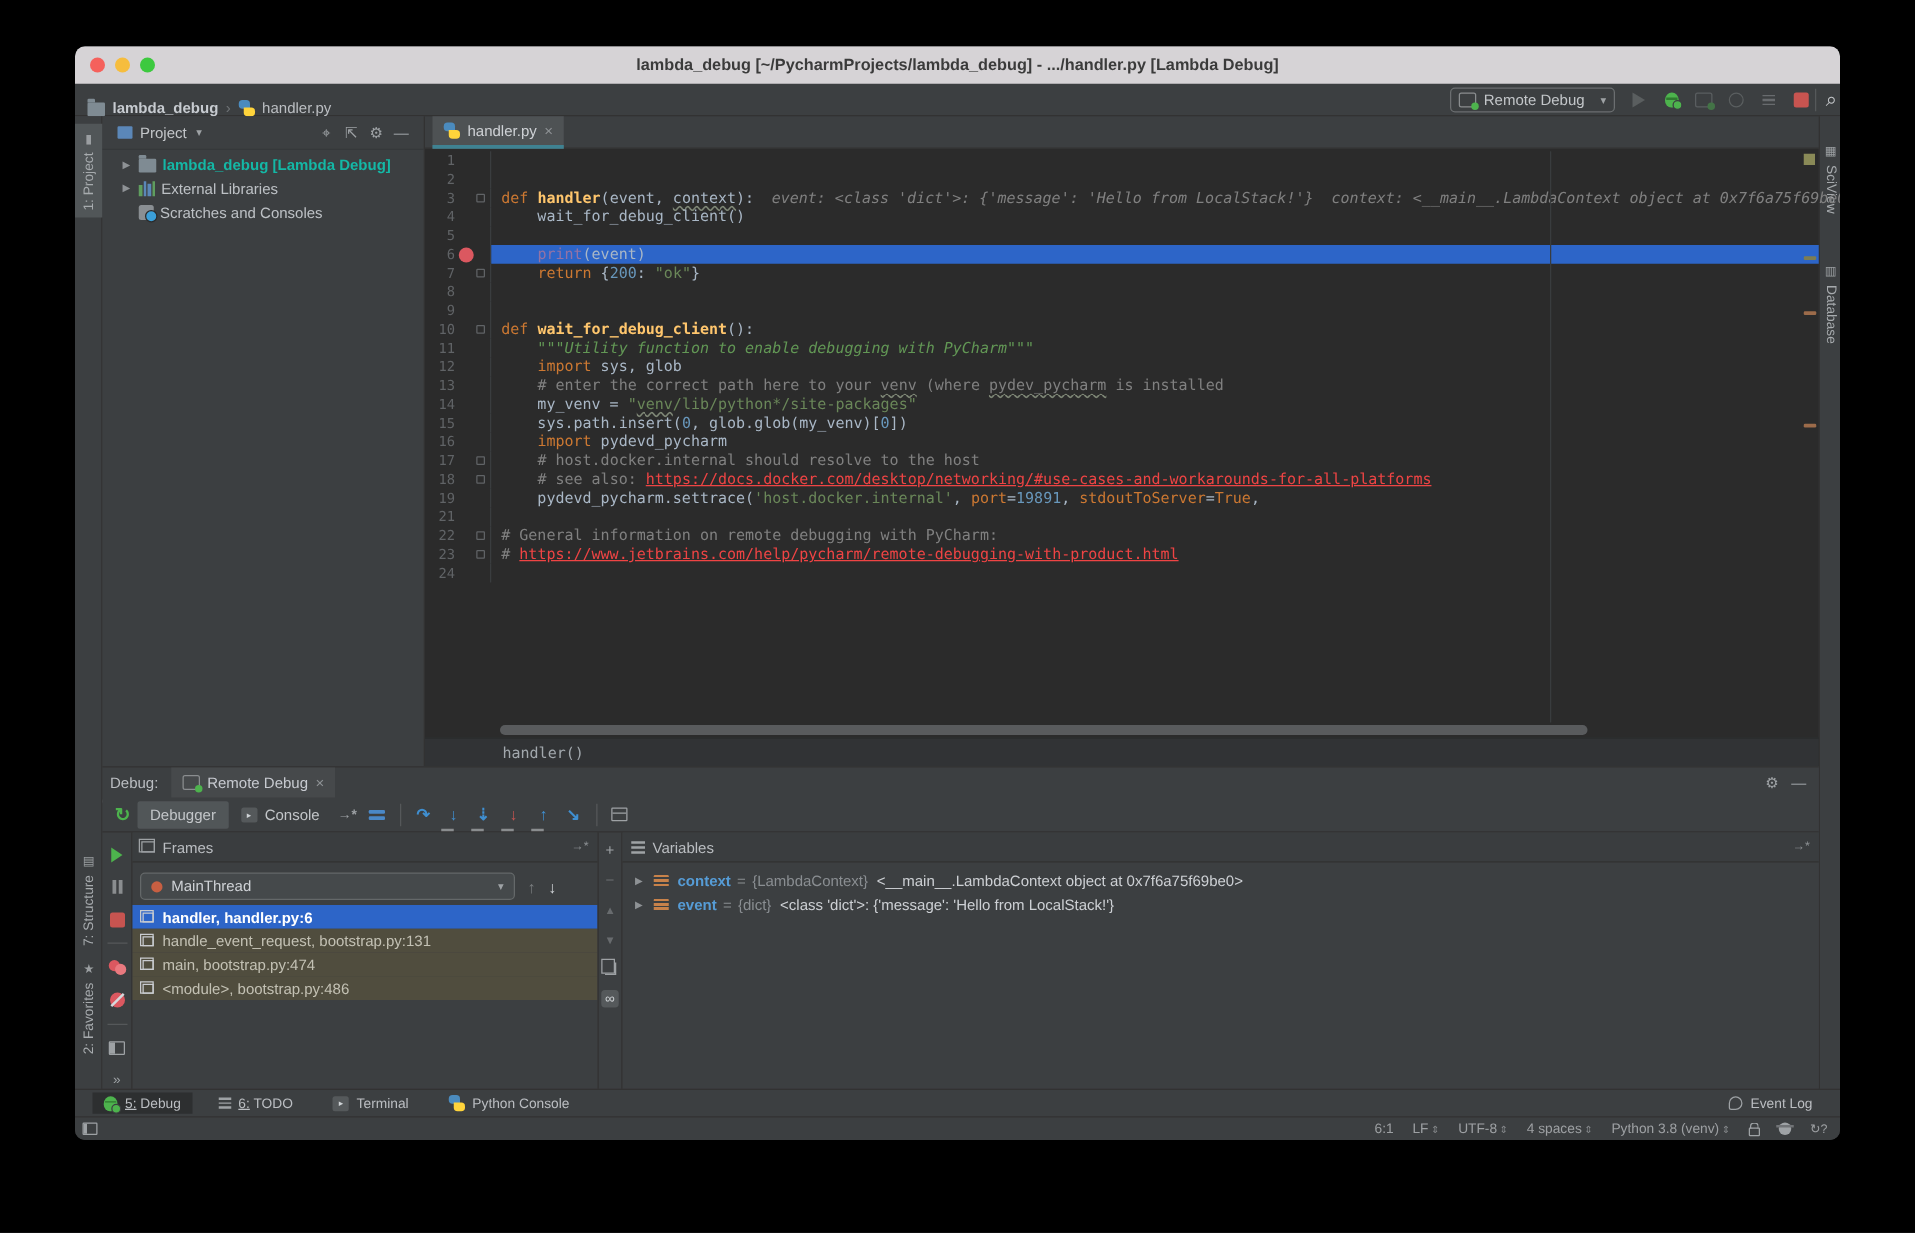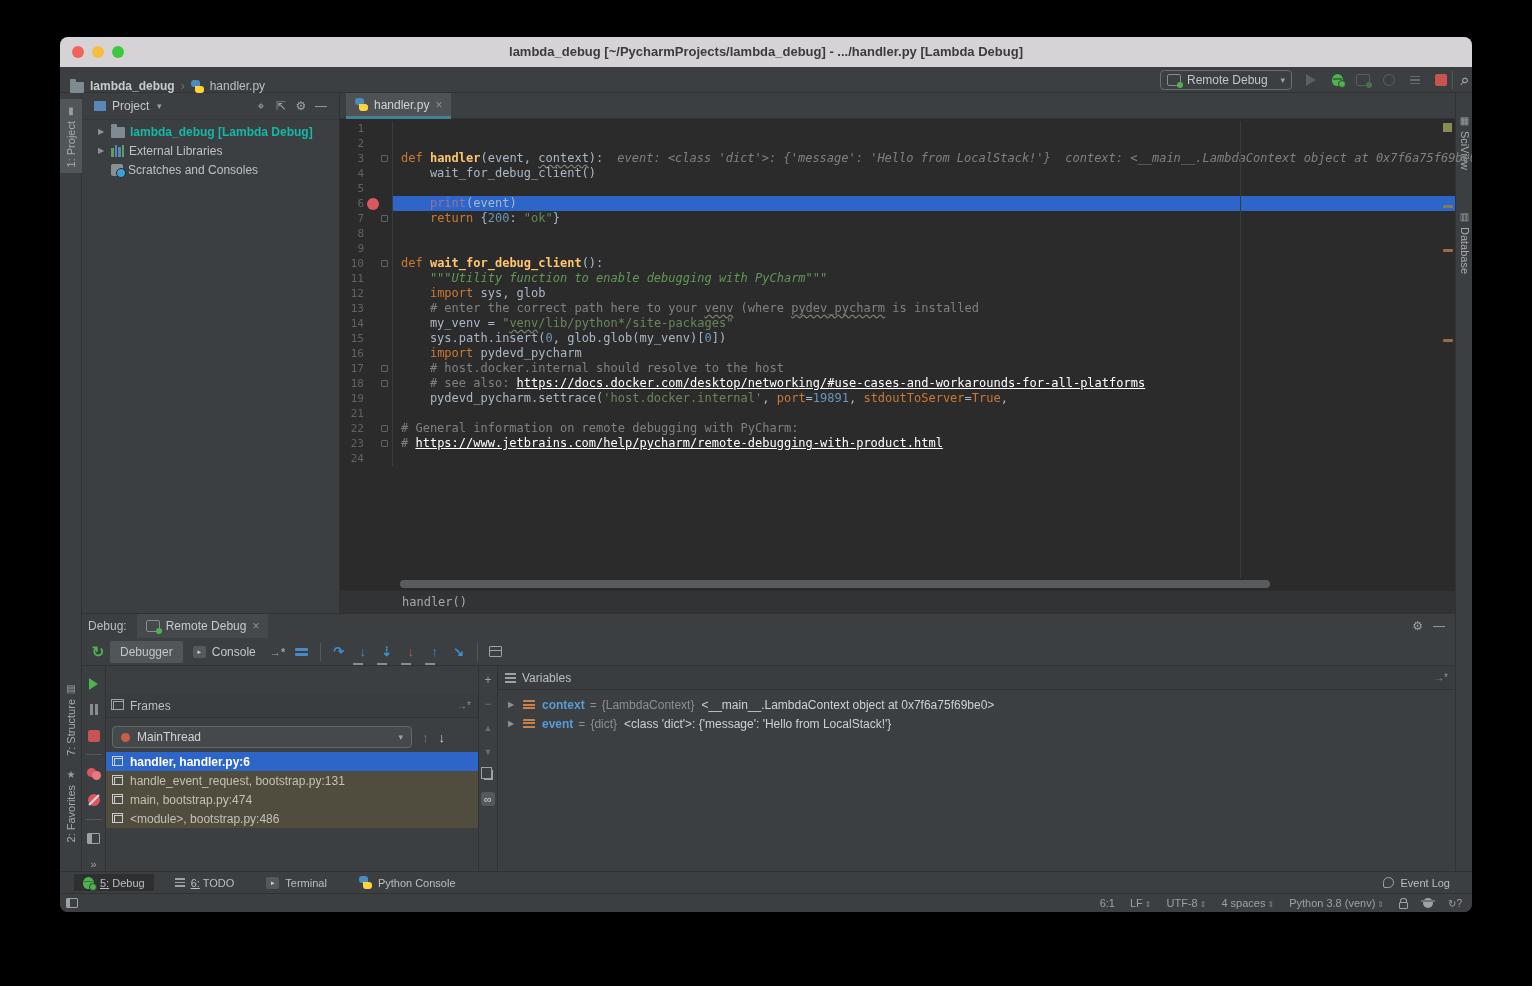--- a/index.html
+++ b/index.html
@@ -78,21 +78,21 @@
   .code-line.exec .code-text{background:#2d65c8;}
   .tok-kw{color:#cc7832;}
   .tok-fn{color:#ffc66d;font-weight:bold;}
   .tok-str{color:#6a8759;}
   .tok-doc{color:#629755;font-style:italic;}
   .tok-com{color:#808080;}
   .tok-num{color:#6897bb;}
   .tok-bi{color:#9373a5;}
   .tok-pl{color:#a9b7c6;}
   .tok-hint{color:#808080;font-style:italic;padding-left:14px;}
-  .tok-link{color:#ffffff;text-decoration:underline;}
+  .tok-link{color:#ef4444;text-decoration:underline;}
   .tok-wavy{text-decoration:underline wavy rgba(140,150,130,.85);text-underline-offset:2px;}
   #margin-guide{position:absolute;left:900px;top:28px;height:457px;width:1px;background:#393c3e;}
   #estripe{position:absolute;right:0;top:28px;width:15px;height:457px;}
   #estripe .sq{position:absolute;right:3px;top:2px;width:9px;height:9px;background:#8a8a57;}
   #estripe .mk{position:absolute;right:2px;width:10px;height:3px;border-radius:1px;}
   #hscroll{position:absolute;left:60px;top:487px;width:870px;height:8px;background:#595b5d;border-radius:4px;}
   #ebreadcrumb{position:absolute;left:0;top:497px;width:100%;height:23px;background:#313335;border-top:1px solid #2a2c2d;
     display:flex;align-items:center;padding-left:62px;font-family:"DejaVu Sans Mono",monospace;font-size:12px;color:#a2a8ad;}
   
   #debug{position:absolute;left:22px;top:576px;width:1373px;height:258px;background:#3c3f41;border-top:1px solid #323232;}
@@ -121,21 +121,21 @@
   .pause-ic{display:flex;gap:2px;}
   .pause-ic i{display:block;width:3px;height:11px;background:#8a8d8f;}
   .bp2-ic{position:relative;width:14px;height:12px;}
   .bp2-ic:before,.bp2-ic:after{content:"";position:absolute;width:9px;height:9px;border-radius:50%;background:#db5860;}
   .bp2-ic:after{left:5px;top:3px;background:#e9797f;}
   .mute-ic{position:relative;width:12px;height:12px;border-radius:50%;background:#db5860;}
   .mute-ic:after{content:"";position:absolute;left:-1px;top:5px;width:14px;height:2px;background:#d6d9dc;transform:rotate(-45deg);}
   .layout-ic{width:13px;height:11px;border:1px solid #9ea2a5;border-radius:1px;background:linear-gradient(90deg,#9ea2a5 4px,transparent 4px);}
   .hr-sep{width:16px;height:1px;background:#55585a;}
   
-  #frames{position:absolute;left:24px;top:52px;width:372px;height:206px;margin-top:28px;}
+  #frames{position:absolute;left:24px;top:52px;width:372px;height:206px;}
   .panel-hdr{height:24px;display:flex;align-items:center;gap:6px;padding:0 7px;font-size:12px;color:#bbbec2;background:#3a3d3f;border-bottom:1px solid #323232;}
   .frame-glyph{width:11px;height:9px;border:1px solid #9ea2a5;position:relative;background:#3a3d3f;}
   .frame-glyph:before{content:"";position:absolute;left:-3px;top:-3px;width:11px;height:9px;border:1px solid #9ea2a5;}
   .panel-hdr .right{margin-left:auto;color:#8e9295;font-size:10px;}
   #thread-row{display:flex;align-items:center;gap:10px;margin:8px 6px 4px 6px;}
   #thread-dd{flex:0 0 300px;height:22px;border:1px solid #646869;border-radius:4px;background:#45494b;
     display:flex;align-items:center;gap:7px;padding:0 8px;font-size:12px;color:#cfd2d6;}
   #thread-dd .dot{width:9px;height:9px;border-radius:50%;background:#c75f42;}
   #thread-dd .caret{margin-left:auto;color:#9ea2a5;font-size:9px;}
   .updown{font-size:13px;}

